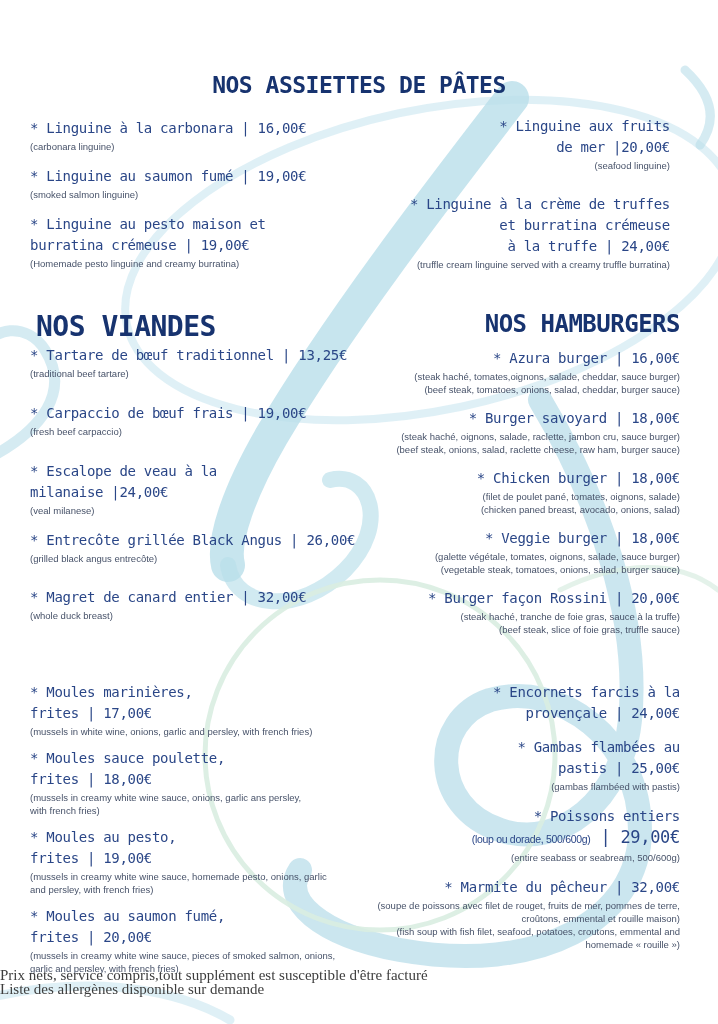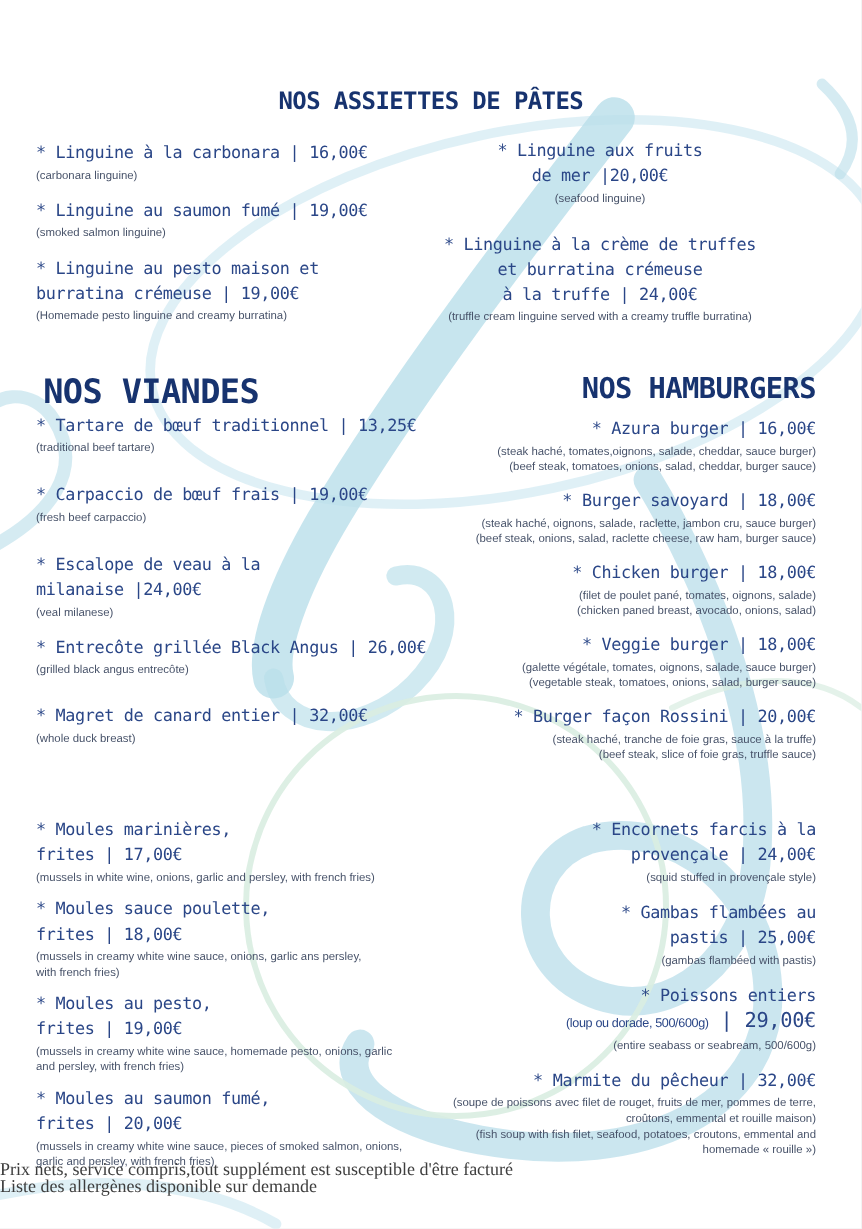--- a/index.html
+++ b/index.html
@@ -63,39 +63,39 @@
       <path d="M -15 460 C 45 430, 70 390, 45 350 C 28 322, -10 325, -18 355" stroke-width="11" opacity="0.6"></path>
       <path d="M 685 70 C 712 95, 718 120, 700 145" stroke-width="9" opacity="0.6"></path>
       <path d="M -20 1000 C 80 975, 170 985, 230 1020" stroke-width="9" opacity="0.45"></path>
     </g>
     <g stroke="var(--watermark-teal)" stroke-linecap="round" fill="none">
       <circle cx="380" cy="755" r="175" stroke-width="5" opacity="0.9"></circle>
       <path d="M 560 590 C 620 560, 680 560, 718 590" stroke-width="5" opacity="0.7"></path>
     </g>
   </svg>
 
-  <h1 class="sec-title center" style="top:72px;font-size:20px;">NOS ASSIETTES DE PÂTES</h1>
+  <h1 class="sec-title center" style="top:72px;font-size:23px;">NOS ASSIETTES DE PÂTES</h1>
 
   <div class="col" style="left:30px;top:118px;width:340px;">
     <div class="item mb-s">
       <div class="name">* Linguine à la carbonara | 16,00€</div>
       <div class="desc">(carbonara linguine)</div>
     </div>
     <div class="item mb-s">
       <div class="name">* Linguine au saumon fumé | 19,00€</div>
       <div class="desc">(smoked salmon linguine)</div>
     </div>
     <div class="item">
       <div class="name">* Linguine au pesto maison et
 burratina crémeuse | 19,00€</div>
       <div class="desc">(Homemade pesto linguine and creamy burratina)</div>
     </div>
   </div>
 
-  <div class="col rightcol" style="right:48px;top:116px;width:340px;text-align:center;">
+  <div class="col rightcol" style="right:48px;top:116px;width:340px;">
     <div class="item mb-m">
       <div class="name">* Linguine aux fruits
 de mer |20,00€</div>
       <div class="desc">(seafood linguine)</div>
     </div>
     <div class="item">
       <div class="name">* Linguine à la crème de truffes
 et burratina crémeuse
 à la truffe | 24,00€</div>
       <div class="desc">(truffle cream linguine served with a creamy truffle burratina)</div>
@@ -182,21 +182,20 @@
 frites | 20,00€</div>
       <div class="desc">(mussels in creamy white wine sauce, pieces of smoked salmon, onions,
 garlic and persley, with french fries)</div>
     </div>
   </div>
 
   <div class="col rightcol" style="right:38px;top:682px;width:400px;">
     <div class="item mb-s">
       <div class="name">* Encornets farcis à la
 provençale | 24,00€</div>
-      <div class="desc">(squid stuffed in provençale style)</div>
     </div>
     <div class="item mb-s">
       <div class="name">* Gambas flambées au
 pastis | 25,00€</div>
       <div class="desc">(gambas flambéed with pastis)</div>
     </div>
     <div class="item mb-s">
       <div class="name">* Poissons entiers</div>
       <div class="name subline"><span class="note">(loup ou dorade, 500/600g)</span><span class="big-price"> | 29,00€</span></div>
       <div class="desc">(entire seabass or seabream, 500/600g)</div>

